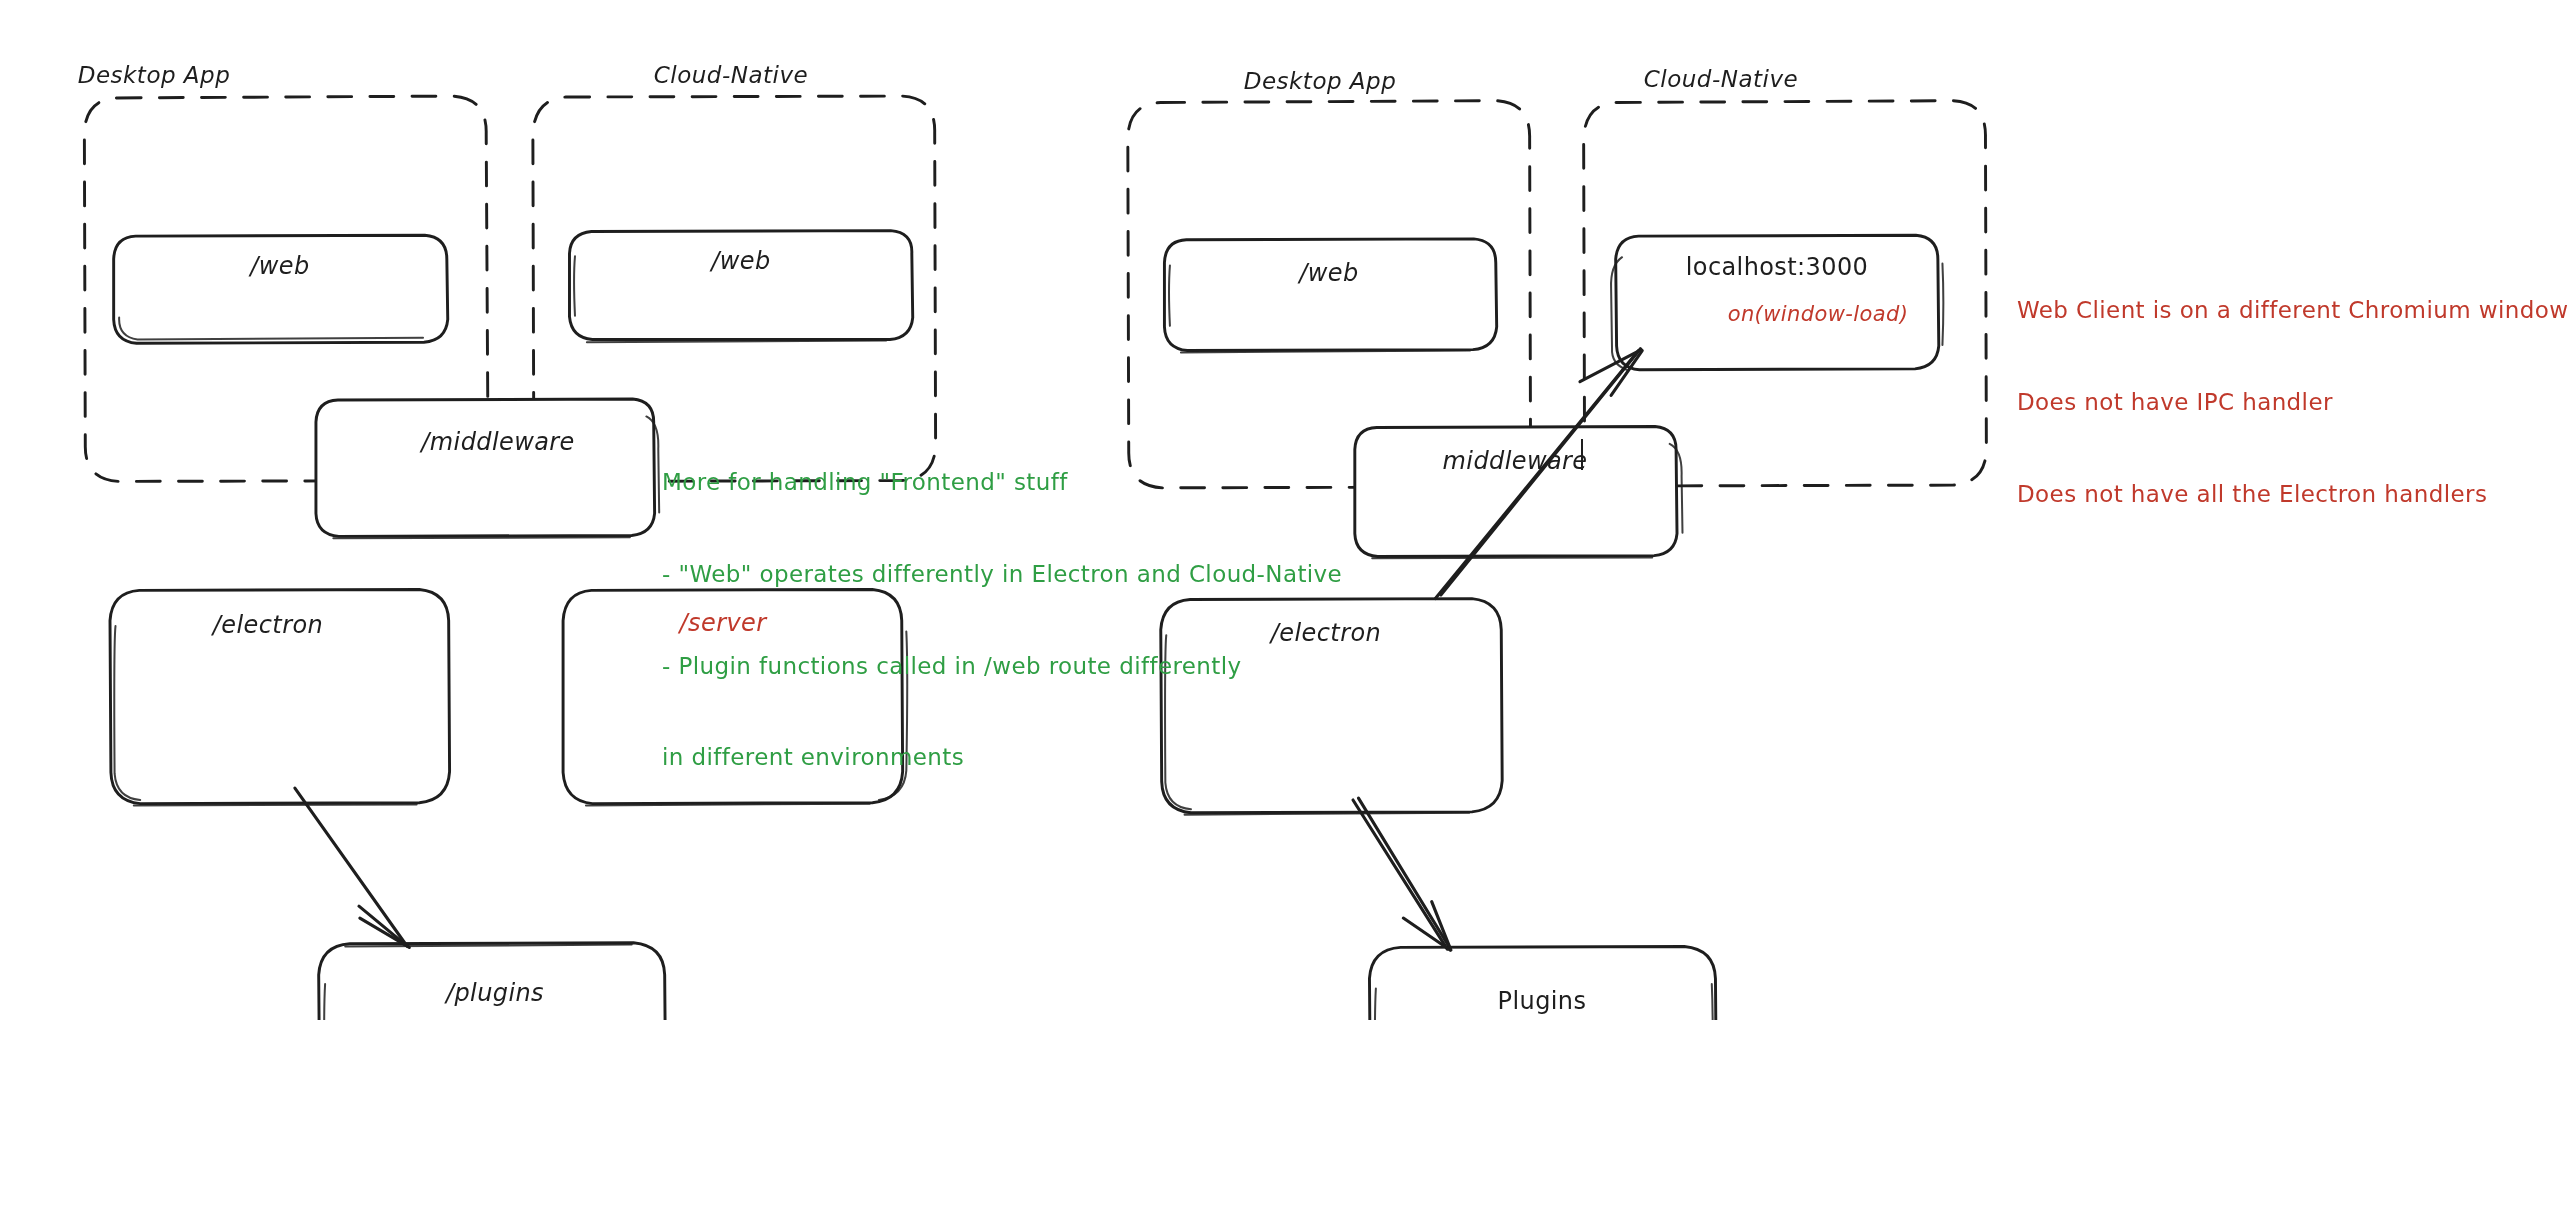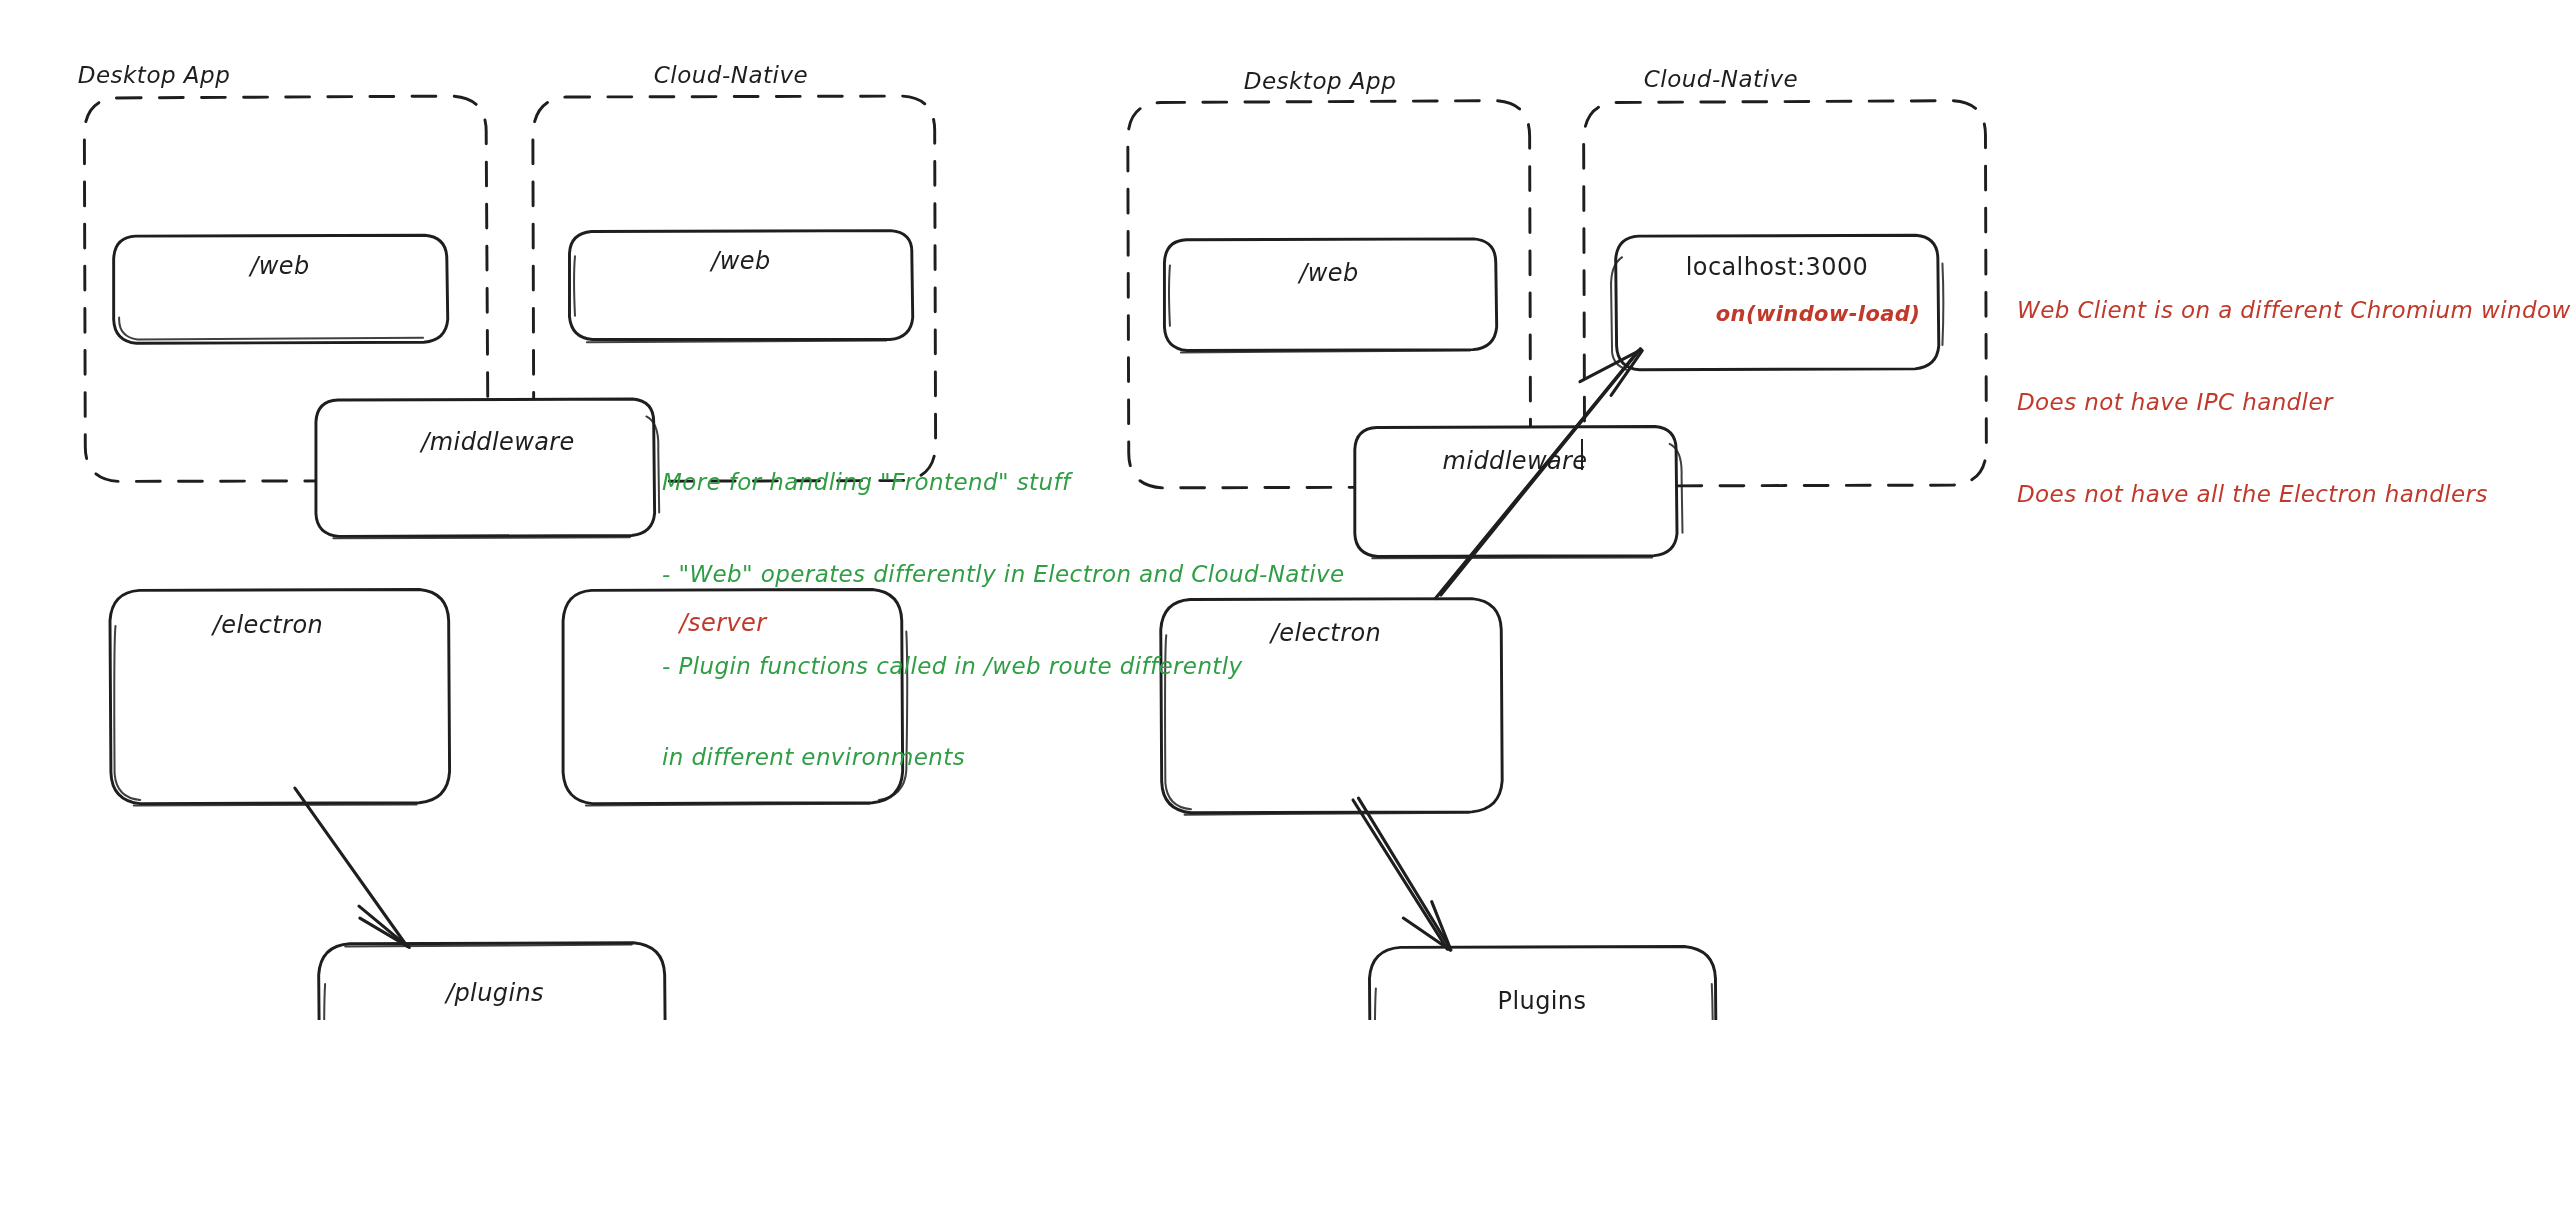--- a/index.html
+++ b/index.html
@@ -51,21 +51,20 @@
     font-family: "DejaVu Sans", sans-serif;
     font-style: italic;
     font-size: 21px;
     white-space: nowrap;
     transform: translateX(-50%);
     letter-spacing: 0.4px;
   }
   .note {
     position: absolute;
     font-family: "DejaVu Sans", sans-serif;
-    font-style: italic;
     font-size: 23px;
     line-height: 1.33;
     white-space: pre;
     letter-spacing: 0.4px;
   }
   .note-green { color: #2f9e44; }
   .note-red   { color: #c0392b; }
   .lbl-red    { color: #c0392b; }
   .lbl-dark   { color: #1e1e1e; }
   .caret {
@@ -221,21 +220,21 @@
   <div class="node-label lbl-dark" style="left:268px; top:611px;">/electron</div>
   <div class="node-label lbl-red" style="left:723px; top:609px;">/server</div>
   <div class="node-label lbl-dark" style="left:495px; top:979px;">/plugins</div>
 
   <div class="grp-label" style="left:1320px; top:68px;">Desktop App</div>
   <div class="grp-label" style="left:1721px; top:66px;">Cloud-Native</div>
 
   <div class="node-label lbl-dark" style="left:1329px; top:259px;">/web</div>
 
   <div class="node-label lbl-dark" style="left:1777px; top:253px; font-style:normal;">localhost:3000</div>
-  <div class="node-sub note-red" style="left:1818px; top:302px;font-weight:bold;">on(window-load)</div>
+  <div class="node-sub note-red" style="left:1818px; top:302px;">on(window-load)</div>
 
   <div class="node-label lbl-dark" style="left:1515px; top:447px;text-align:center;">middleware</div>
   <div class="caret" style="left:1581px; top:439px; height:31px;"></div>
 
   <div class="node-label lbl-dark" style="left:1326px; top:619px;">/electron</div>
 
   <div class="node-label lbl-dark" style="left:1542px; top:987px; font-style:normal;">Plugins</div>
 
   <div class="note note-green" style="left:662px; top:406px;">
     <div>More for handling "Frontend" stuff</div>

